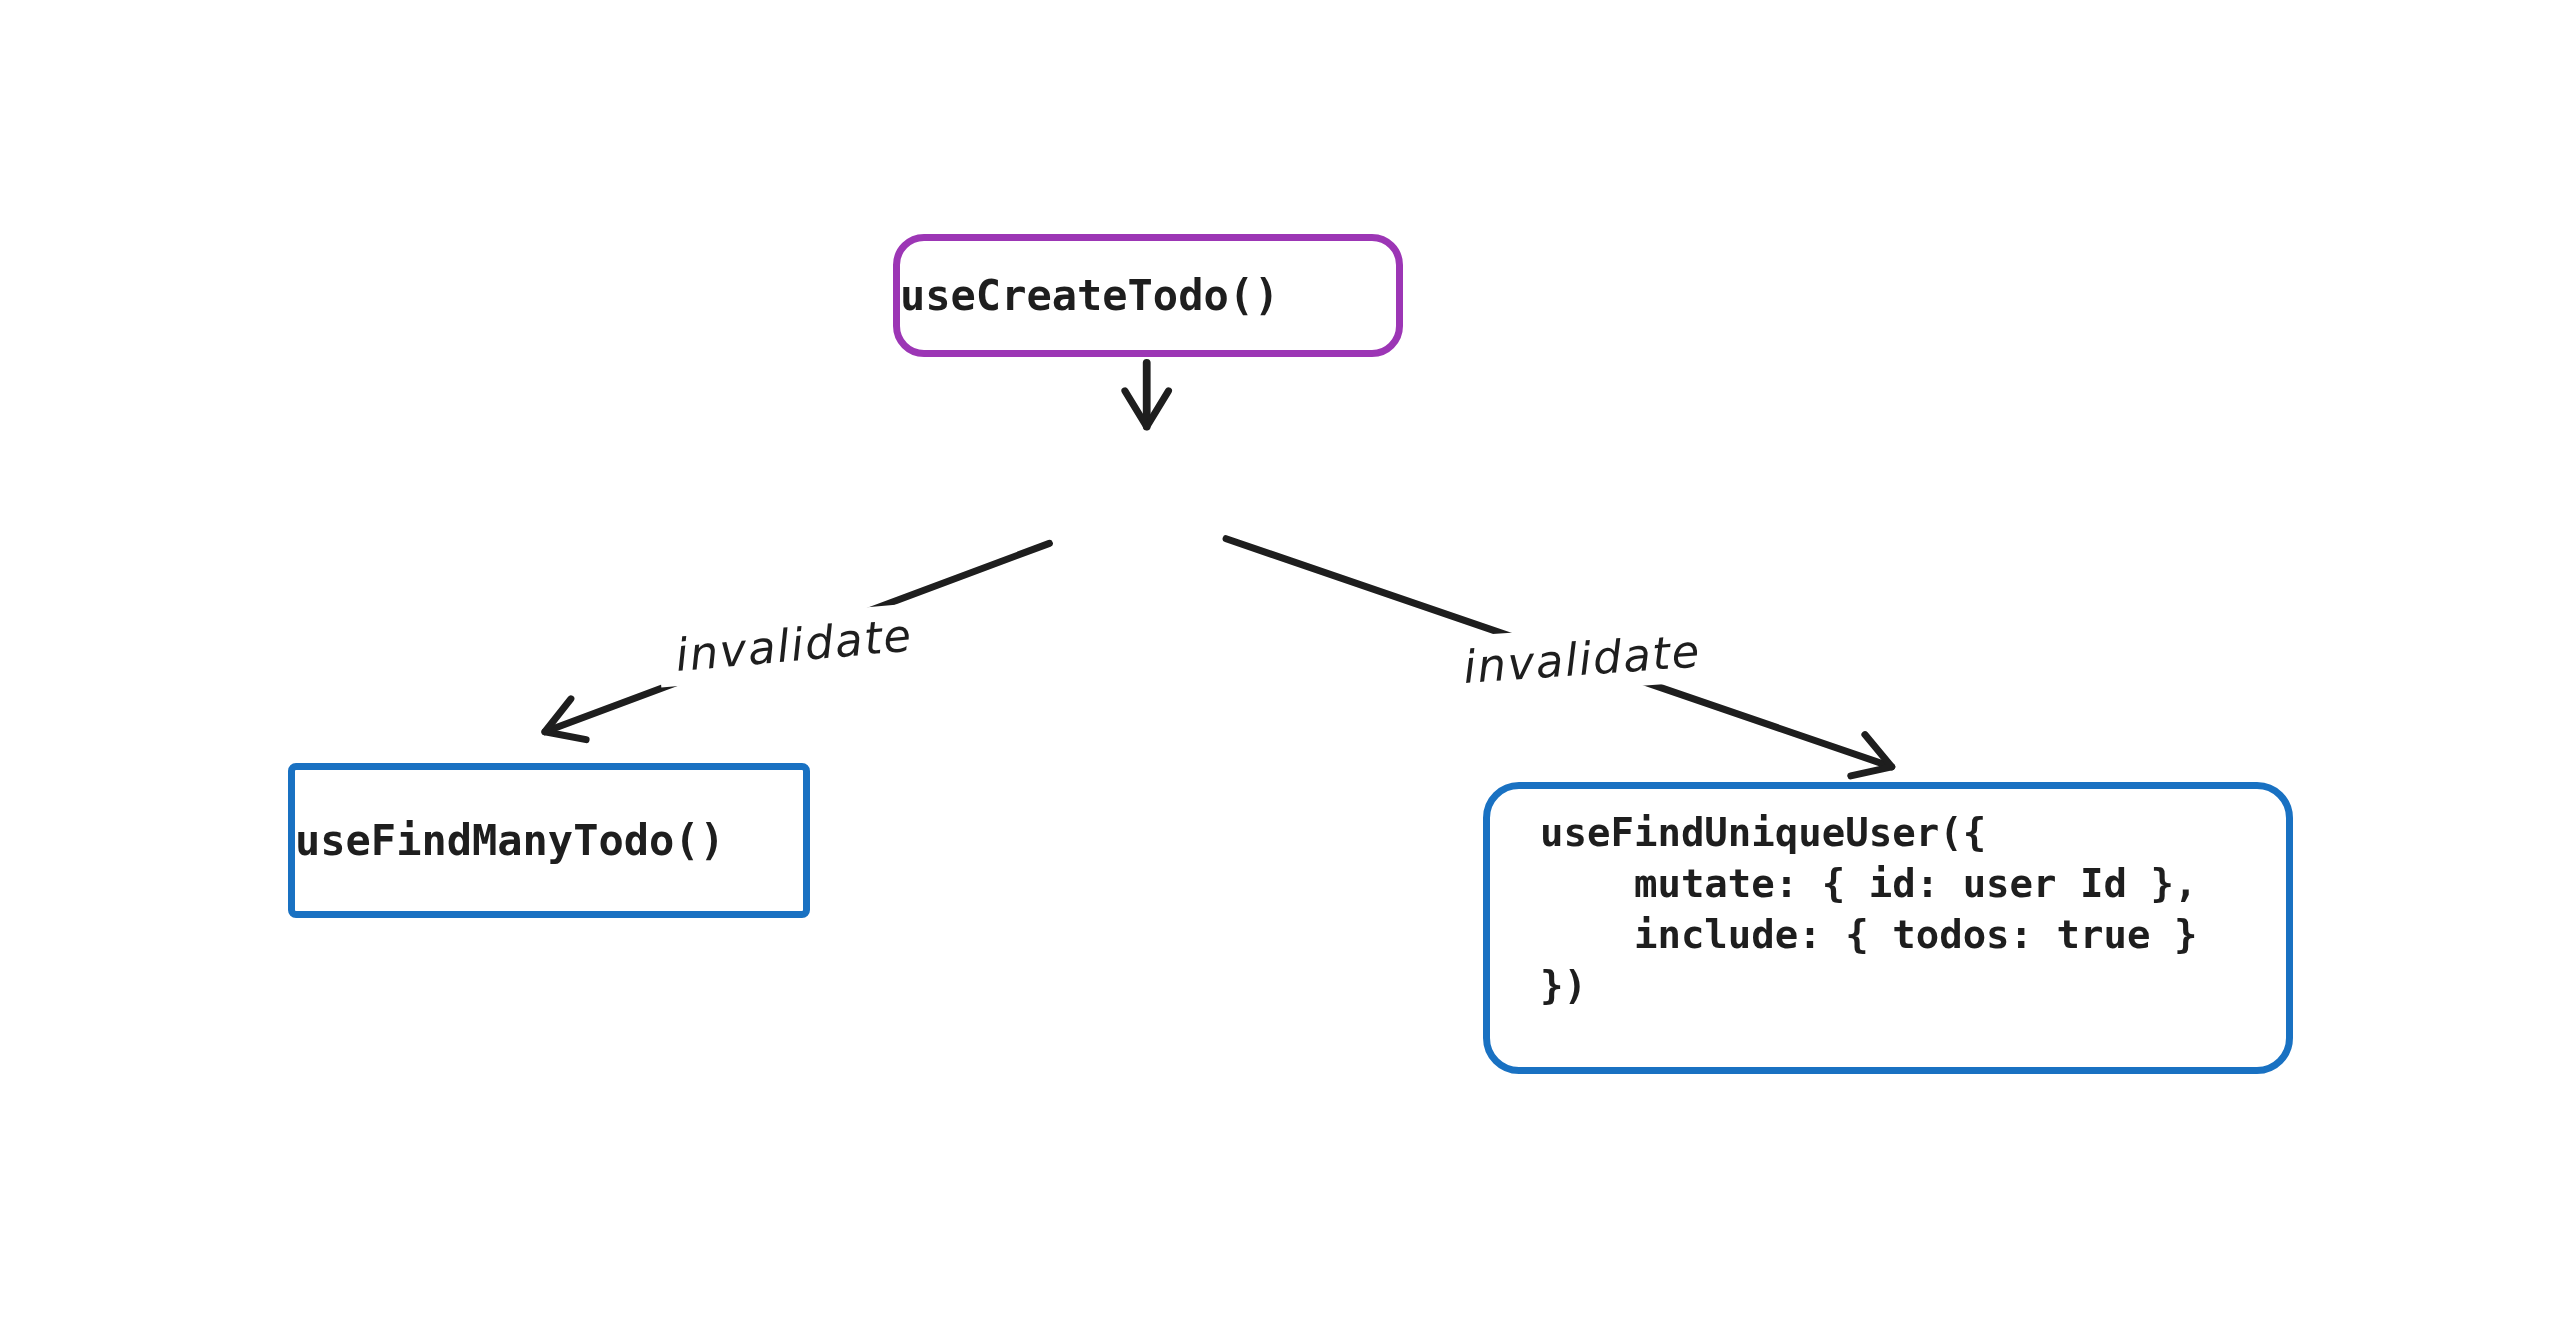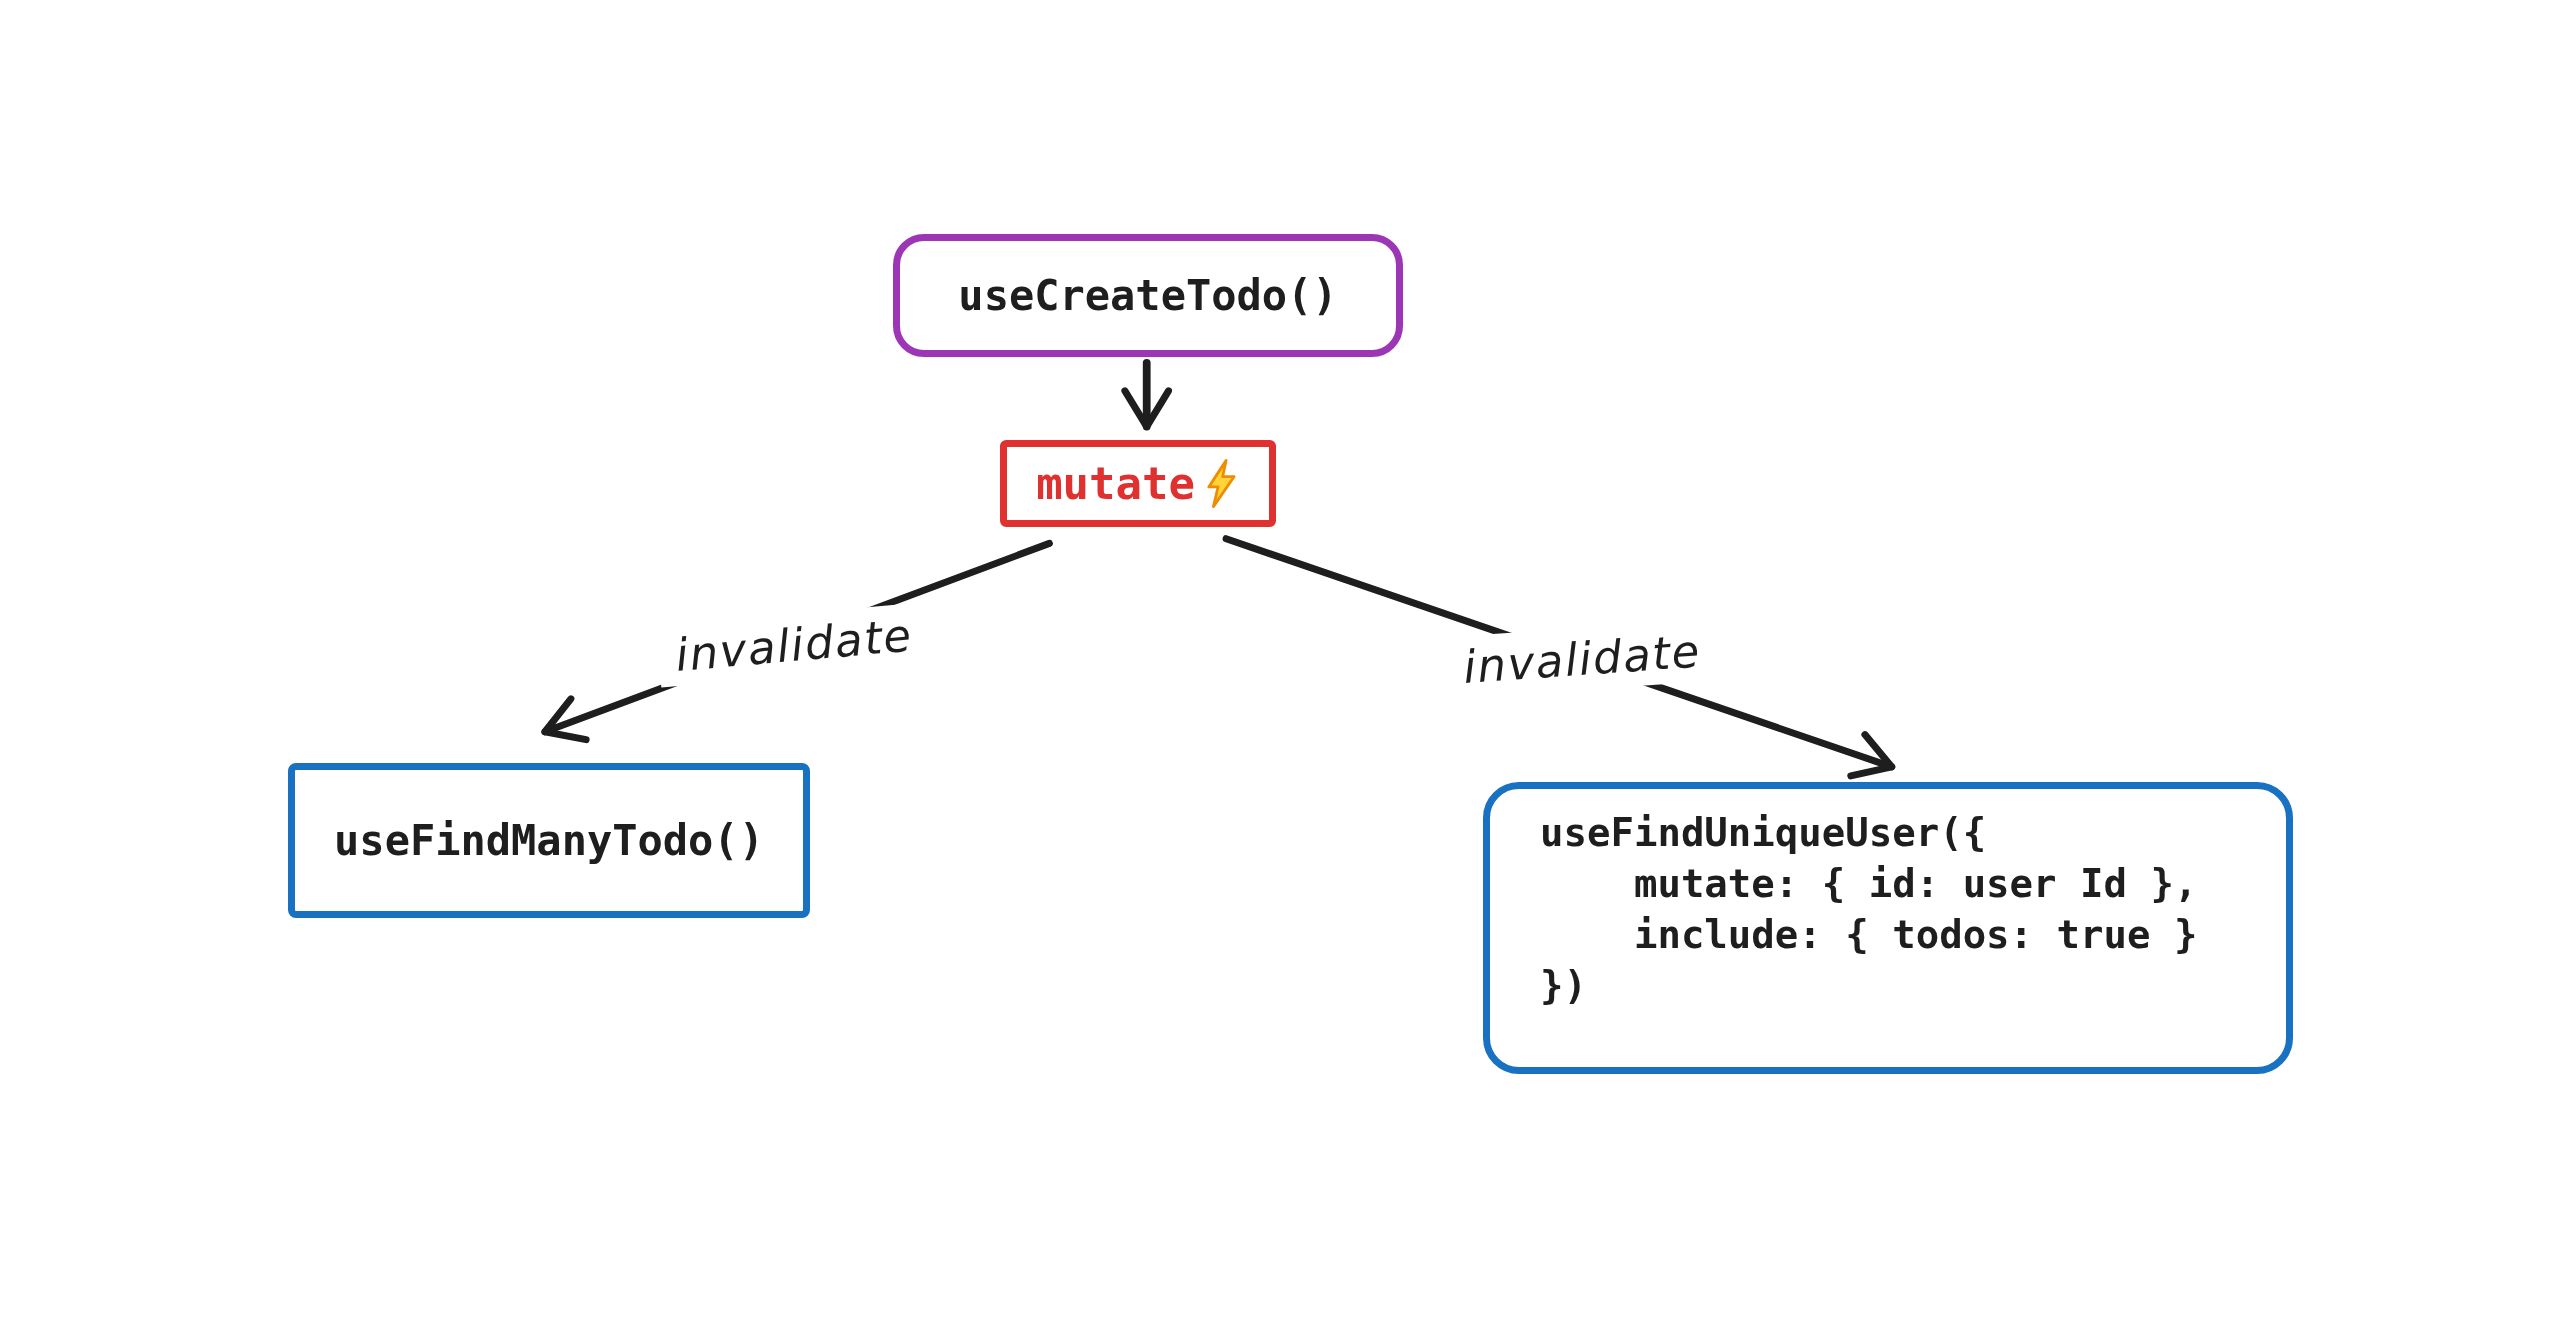--- a/index.html
+++ b/index.html
@@ -25,21 +25,21 @@
     top: 0;
     width: 2576px;
     height: 1325px;
     pointer-events: none;
   }
   .node {
     position: absolute;
     background: #ffffff;
     display: flex;
     align-items: center;
-    justify-content: center;
+    justify-content: flex-start;
     box-sizing: border-box;
     font-family: "DejaVu Sans Mono", monospace;
     font-weight: 700;
     color: #1e1e1e;
   }
   .node-create-todo {
     left: 893px; top: 234px;
     width: 510px; height: 123px;
     border: 7px solid #9c36b5;
     border-radius: 31px;
@@ -118,26 +118,20 @@
     <line x1="1575" y1="692" x2="2430" y2="985" stroke="#1e1e1e" stroke-width="9" stroke-linecap="round" marker-end="url(#arrowV)"></line>
   </svg>
 
   <div class="edge-label edge-label-left">invalidate</div>
   <div class="edge-label edge-label-right">invalidate</div>
 
   <div class="node node-create-todo">
     <span>useCreateTodo()</span>
   </div>
 
-  <div class="node node-mutate">
-    <span>mutate</span>
-    <svg class="bolt-icon" viewBox="0 0 32 44" xmlns="http://www.w3.org/2000/svg">
-      <path d="M20 2 L5 25 L13 25 L9 42 L27 16 L17 16 Z" fill="#ffd43b" stroke="#f08c00" stroke-width="2.4" stroke-linejoin="round"></path>
-    </svg>
-  </div>
 
   <div class="node node-find-many-todo">
     <span>useFindManyTodo()</span>
   </div>
 
 
   <div class="node node-find-unique-user">
     <div class="code-line">useFindUniqueUser({</div>
     <div class="code-line">    mutate: { id: user Id },</div>
     <div class="code-line">    include: { todos: true }</div>

